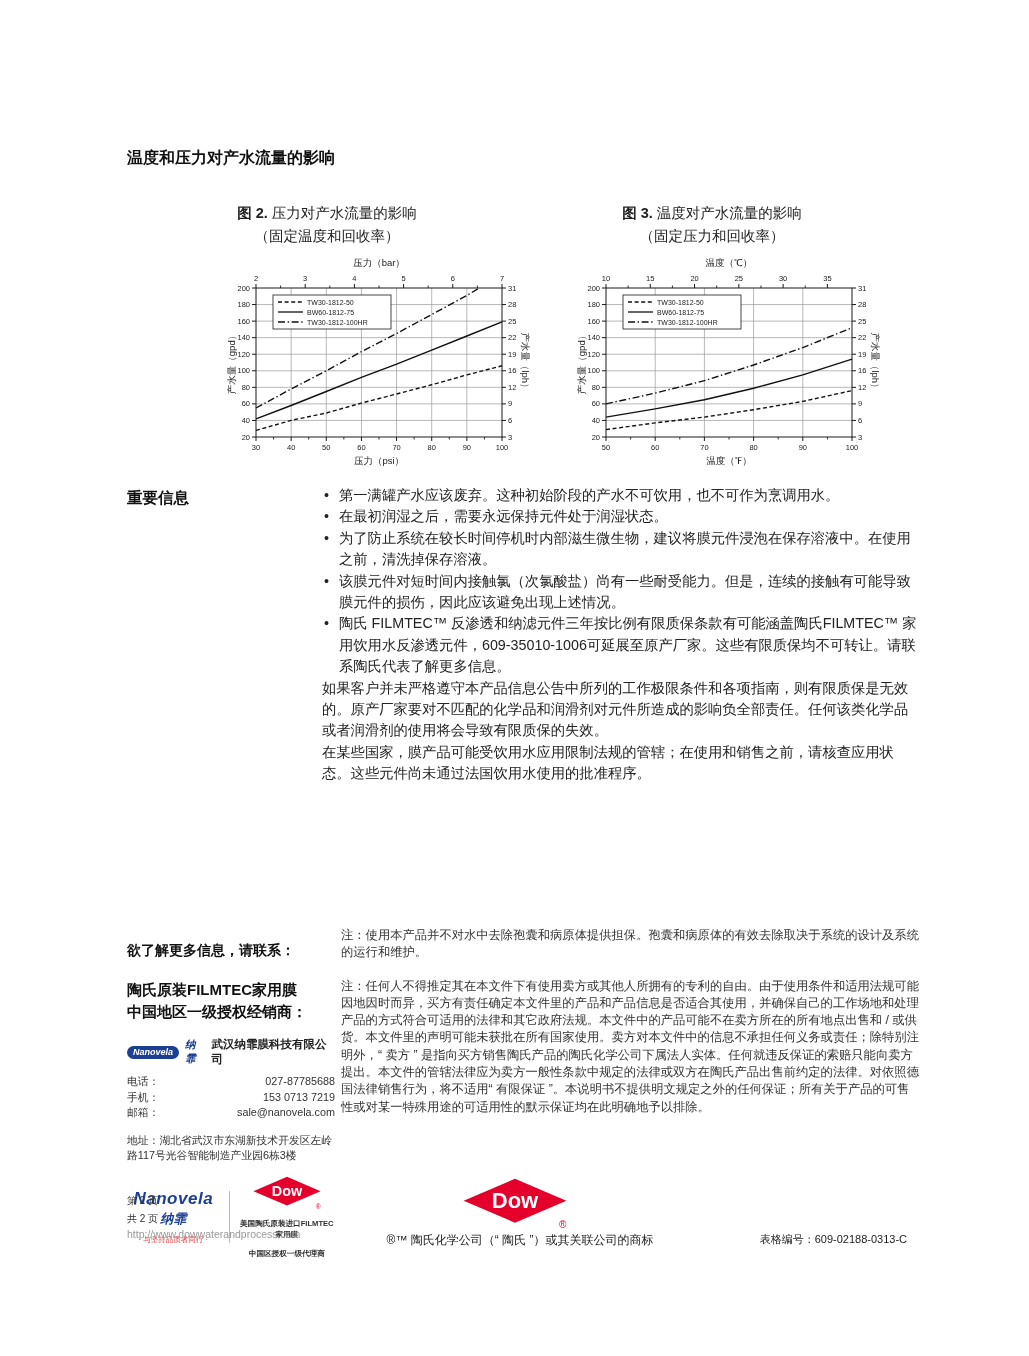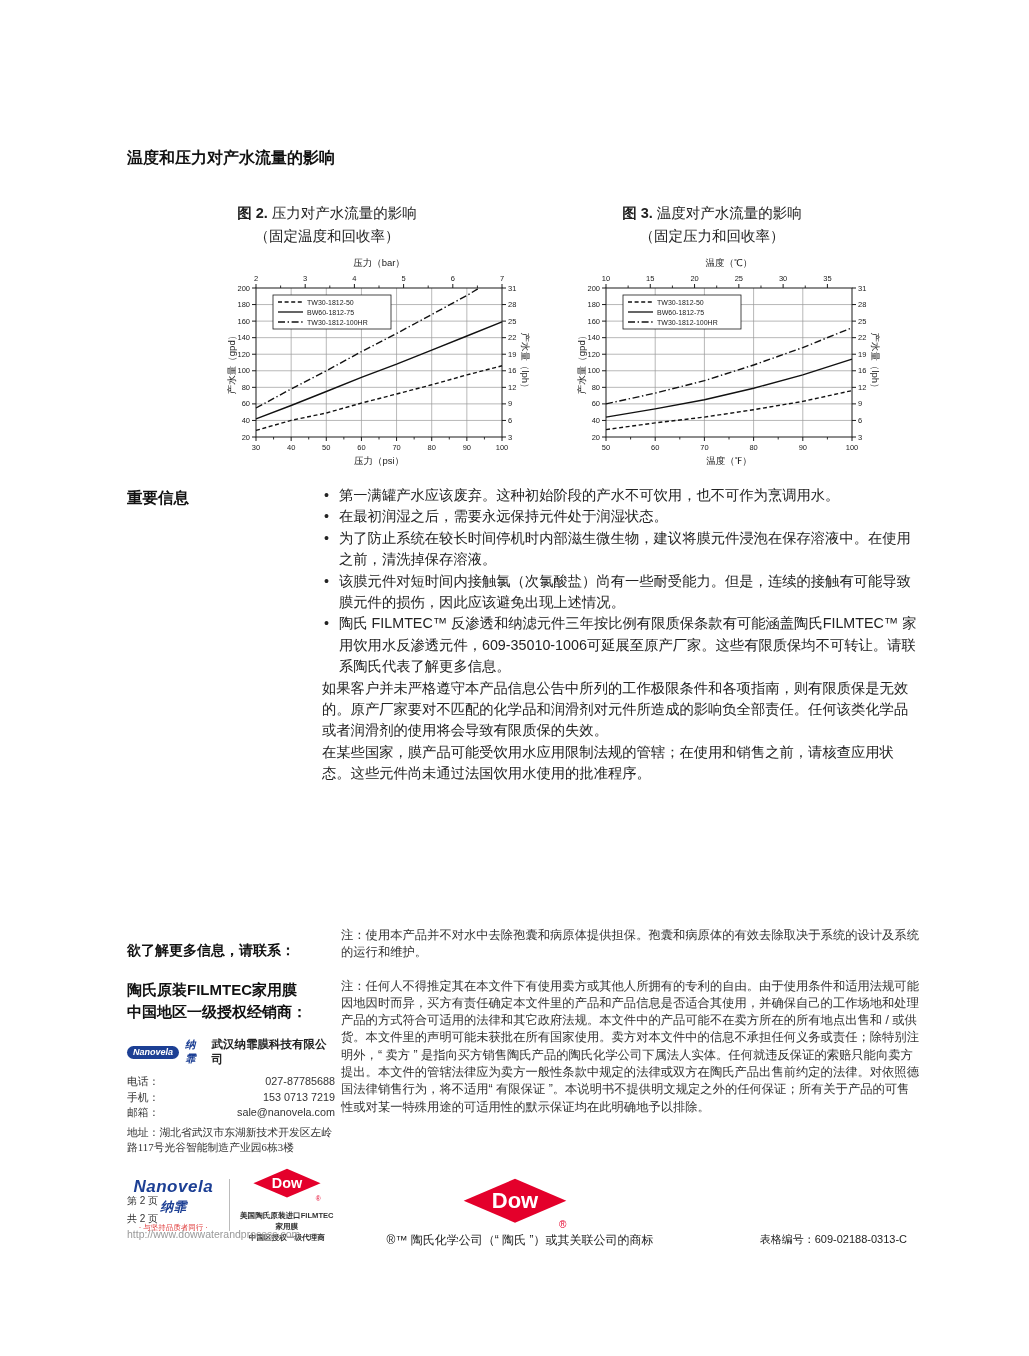--- a/index.html
+++ b/index.html
@@ -17,21 +17,21 @@
   .contact-col{position:absolute;left:127px;top:942px;width:208px;}
   .contact-lead{font-size:14px;font-weight:bold;color:#111;}
   .dist{margin-top:19px;font-size:15px;font-weight:bold;line-height:21.5px;color:#111;}
   .company-row{margin-top:15px;display:flex;align-items:center;gap:6px;}
   .nv-badge{display:inline-block;background:#1c3f94;color:#fff;font-style:italic;font-weight:bold;
             font-size:9px;padding:1px 6px 2px;border-radius:8px;}
   .nv-badge-cn{color:#1c3f94;font-weight:bold;font-style:italic;font-size:10.5px;}
   .company-name{font-size:11.5px;font-weight:bold;color:#222;margin-left:0;}
   .contact-rows{margin-top:7px;font-size:10.8px;line-height:15.5px;color:#333;}
   .c-row{display:flex;justify-content:space-between;}
-  .addr{margin-top:4px;font-family:Liberation Serif, serif;}
+  .addr{margin-top:12px;}
   .logos-row{margin-top:11px;display:flex;align-items:center;}
   .nv-logo{width:96px;text-align:center;}
   .nv-logo .nv-en{color:#1c3f94;font-weight:bold;font-style:italic;font-size:17px;letter-spacing:0.5px;}
   .nv-logo .nv-cn{color:#1c3f94;font-weight:bold;font-style:italic;font-size:13px;margin-top:1px;}
   .nv-logo .nv-tag{color:#e04040;font-size:7.5px;margin-top:7px;}
   .v-divider{width:1px;height:52px;background:#bbb;margin:0 9px;}
   .dow-block{width:100px;text-align:center;}
   .dow-block .cap{font-size:7.6px;font-weight:bold;color:#333;line-height:11px;margin-top:3px;}
   .notes-col{position:absolute;left:341px;top:927px;width:579px;font-size:12.3px;line-height:17.3px;color:#333;}
   .note{margin:0 0 16px 0;}
@@ -321,21 +321,21 @@
         <div class="nv-tag">· 与坚持品质者同行 ·</div>
       </div>
       <div class="v-divider"></div>
       <div class="dow-block">
         <span id="dow-logo-small"><svg width="72" height="36" viewBox="0 0 120 60" xmlns="http://www.w3.org/2000/svg">
     <polygon points="60,3 116,27 60,51 4,27" fill="#e4002b"></polygon>
     <text x="60" y="35" text-anchor="middle" font-size="24" font-weight="bold" fill="#fff" font-family="Liberation Sans, sans-serif">Dow</text>
     <text x="112" y="57" text-anchor="middle" font-size="11" fill="#e4002b" font-family="Liberation Sans, sans-serif">®</text>
             </svg></span>
         <div class="cap">美国陶氏原装进口FILMTEC家用膜</div>
-        <div class="cap" style="margin-top:0;">中国区授权一级代理商</div>
+        <div class="cap" style="margin-top:8px;">中国区授权一级代理商</div>
       </div>
     </div>
   </div>
 
   <div class="notes-col">
     <p class="note">注：使用本产品并不对水中去除孢囊和病原体提供担保。孢囊和病原体的有效去除取决于系统的设计及系统的运行和维护。</p>
     <p class="note">注：任何人不得推定其在本文件下有使用卖方或其他人所拥有的专利的自由。由于使用条件和适用法规可能因地因时而异，买方有责任确定本文件里的产品和产品信息是否适合其使用，并确保自己的工作场地和处理产品的方式符合可适用的法律和其它政府法规。本文件中的产品可能不在卖方所在的所有地点出售和 / 或供货。本文件里的声明可能未获批在所有国家使用。卖方对本文件中的信息不承担任何义务或责任；除特别注明外，“ 卖方 ” 是指向买方销售陶氏产品的陶氏化学公司下属法人实体。任何就违反保证的索赔只能向卖方提出。本文件的管辖法律应为卖方一般性条款中规定的法律或双方在陶氏产品出售前约定的法律。对依照德国法律销售行为，将不适用“ 有限保证 ”。本说明书不提供明文规定之外的任何保证；所有关于产品的可售性或对某一特殊用途的可适用性的默示保证均在此明确地予以排除。</p>
   </div>
 
   <div class="dow-center" id="dow-logo-center"><svg width="110" height="55" viewBox="0 0 120 60" xmlns="http://www.w3.org/2000/svg">

